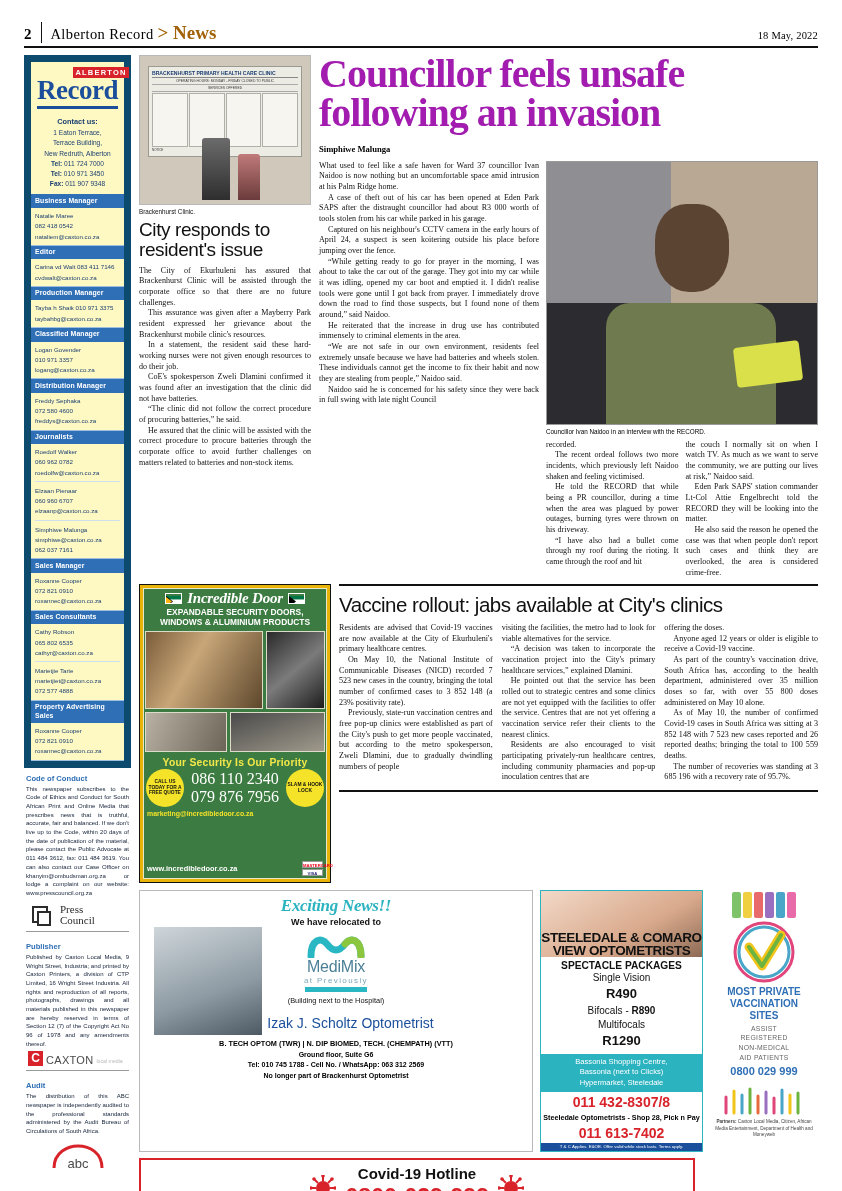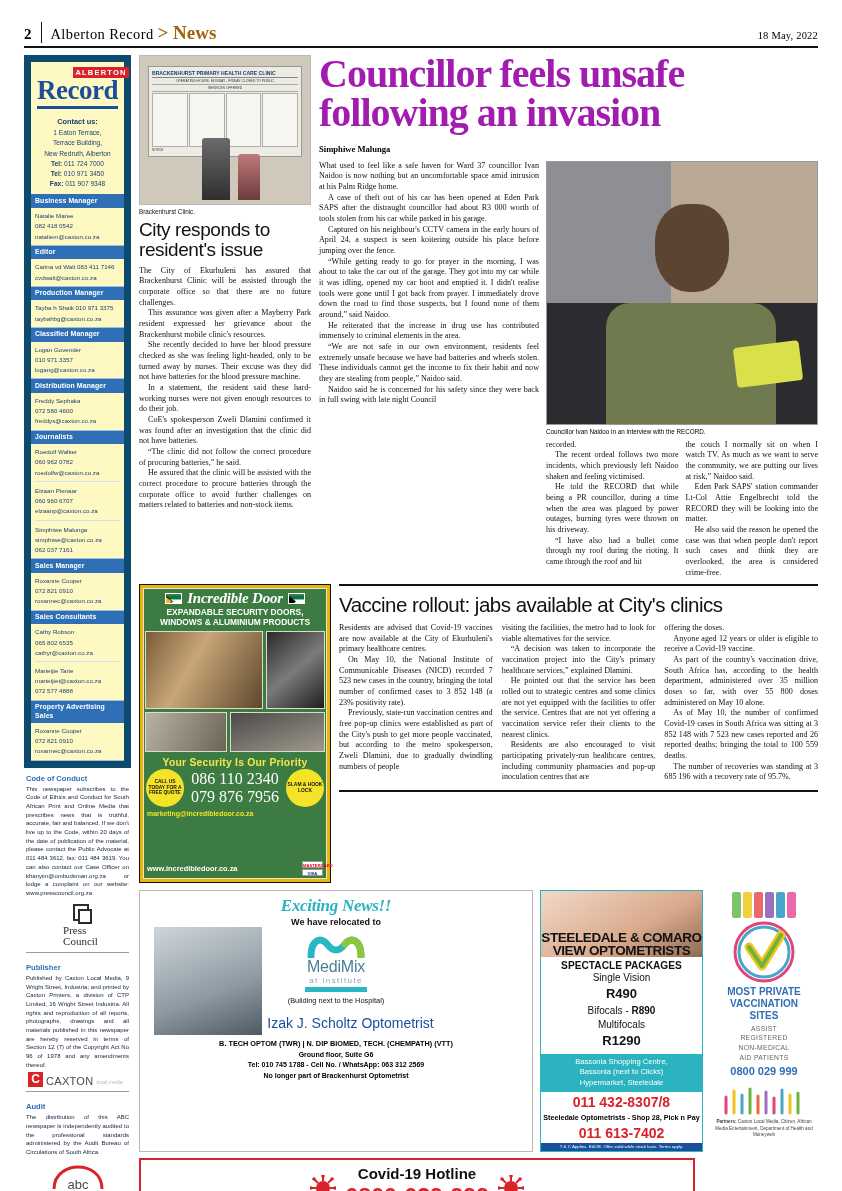--- a/index.html
+++ b/index.html
@@ -54,21 +54,21 @@
     font-family: "Liberation Sans", sans-serif; font-size: 6.2px; color: #1b3f72;
     line-height: 1.65; padding: 3px 4px; border-bottom: .6px solid #9fbfdf;
   }
   .rowbody .grp { display: block; }
   .rowbody .grp + .grp { margin-top: 3.5px; padding-top: 3.5px; border-top: .6px solid #cfe0f0; }
 
   
   .coc { padding: 6px 2px 0 2px; }
   .coc-h { color: #2f6fb5; font-family: "Liberation Sans", sans-serif; font-weight: bold; font-size: 7.6px; margin-bottom: 2px; }
   .coc-t { font-family: "Liberation Sans", sans-serif; font-size: 6px; line-height: 1.45; color: #15233a; text-align: justify; }
-  .presscouncil { display: flex; align-items: center; gap: 4px; margin: 6px 0 5px 6px; flex-direction: column; }
+  .presscouncil { display: flex; align-items: center; gap: 12px; margin: 6px 0 5px 6px; }
   .pc-mark { width: 16px; height: 17px; border: 2px solid #2b2b2b; position: relative; }
   .pc-mark:after { content:""; position: absolute; left: 3px; top: 3px; right: -5px; bottom: -5px; background: #fff; border: 2px solid #2b2b2b; }
   .pc-txt { font-family: "Liberation Serif", serif; font-size: 11px; line-height: 1.02; color: #2b2b2b; }
   .hr-thin { height: .8px; background: #9a9a9a; margin: 4px 2px; }
 
   .cax-logo { display: flex; align-items: flex-end; gap: 3px; margin: 3px 2px 4px 2px; }
   .cax-g { width: 15px; height: 15px; background: #d8232a; color:#fff; font-family:"Liberation Sans",sans-serif; font-weight:bold; font-size:12px; line-height:15px; text-align:center; }
   .cax-word { font-family: "Liberation Sans", sans-serif; font-size: 11px; color: #4a4a4a; letter-spacing: .3px; }
   .cax-sub { font-family: "Liberation Sans", sans-serif; font-size: 5.2px; color: #b9b9b9; padding-bottom: 2px; }
 
@@ -355,21 +355,20 @@
             </div>
             <div class="door-person"></div>
             <div class="door-person2"></div>
           </div>
           <div class="clinic-caption">Brackenhurst Clinic.</div>
 
           <div class="city-head">City responds to resident's issue</div>
           <div class="bodytext">
             <p class="noind">The City of Ekurhuleni has assured that Brackenhurst Clinic will be assisted through the corporate office so that there are no future challenges.</p>
             <p>This assurance was given after a Mayberry Park resident expressed her grievance about the Brackenhurst mobile clinic's resources.</p>
-            <p>She recently decided to have her blood pressure checked as she was feeling light-headed, only to be turned away by nurses. Their excuse was they did not have batteries for the blood pressure machine.</p>
             <p>In a statement, the resident said these hard-working nurses were not given enough resources to do their job.</p>
             <p>CoE's spokesperson Zweli Dlamini confirmed it was found after an investigation that the clinic did not have batteries.</p>
             <p>“The clinic did not follow the correct procedure of procuring batteries,” he said.</p>
             <p>He assured that the clinic will be assisted with the correct procedure to procure batteries through the corporate office to avoid further challenges on matters related to batteries and non-stock items.</p>
           </div>
         </div>
 
         <div class="head-col">
           <div class="mainhead">Councillor feels unsafe following an invasion</div>
           <div class="byline">Simphiwe Malunga</div>
@@ -503,21 +502,21 @@
           <div class="exciting">
             <div class="exciting-t">Exciting News!!</div>
             <div class="exciting-s">We have relocated to</div>
           </div>
           <div class="medimix">
             <svg width="62" height="26" viewBox="0 0 62 26" style="display:block;margin:0 auto;">
               <path d="M6 24 C6 8 16 4 22 12 C28 20 34 20 40 12 C46 4 56 8 56 24" fill="none" stroke="#29b7c4" stroke-width="7" stroke-linecap="round"></path>
               <path d="M40 12 C46 4 56 8 56 24" fill="none" stroke="#8cc63f" stroke-width="7" stroke-linecap="round"></path>
             </svg>
             <div class="medimix-n">MediMix</div>
-            <div class="medimix-sub">at Institute</div>
+            <div class="medimix-sub">at Previously</div>
             <div class="medimix-bar"></div>
             <div class="medimix-note">(Building next to the Hospital)</div>
           </div>
           <div class="scholtz-portrait"></div>
           <div class="scholtz-name">
             <span class="scholtz-logo">S</span>
             <span class="scholtz-nm">Izak J. Scholtz Optometrist</span>
           </div>
           <div class="scholtz-qual">B. TECH OPTOM (TWR) | N. DIP BIOMED, TECH. (CHEMPATH) (VTT)</div>
           <div class="scholtz-tel">

